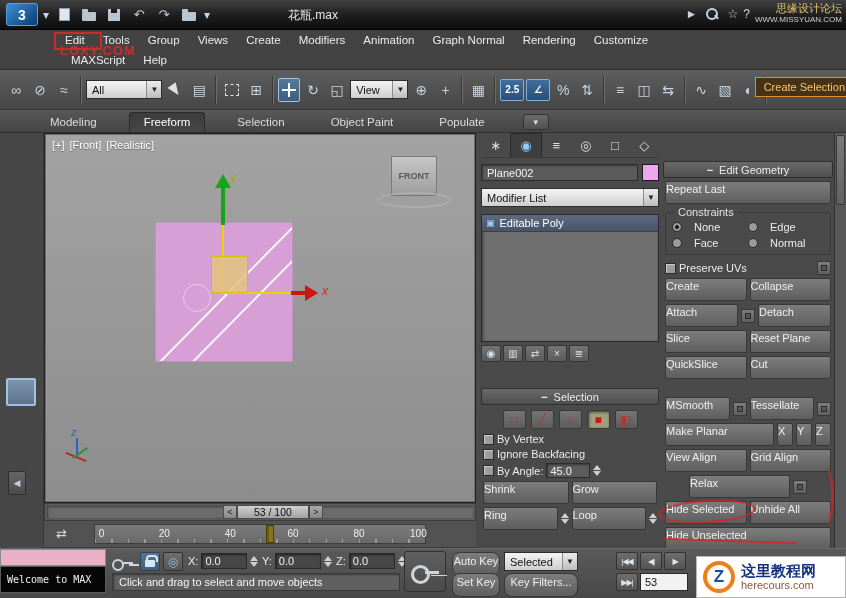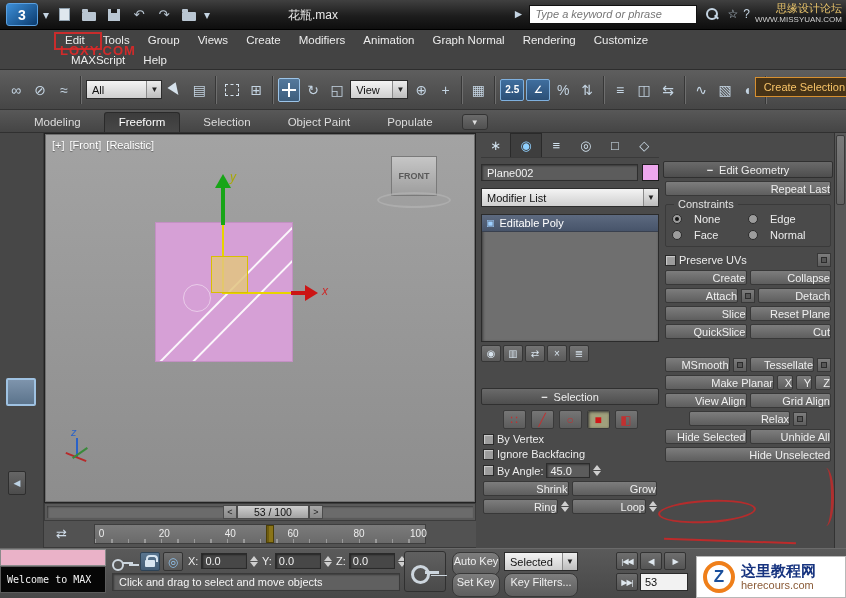--- a/index.html
+++ b/index.html
@@ -56,21 +56,21 @@
 .plus{position:relative;width:14px;height:14px}
 .plus::before{content:"";position:absolute;left:6px;top:0;width:2px;height:14px;background:#fff}
 .plus::after{content:"";position:absolute;top:6px;left:0;height:2px;width:14px;background:#fff}
 .snapbadge{min-width:24px;height:22px;background:linear-gradient(#3f6e9e,#2c4f76);border:1px solid #7fb0de;border-radius:2px;
   color:#fff;font-size:10px;display:flex;align-items:center;justify-content:center;font-weight:bold}
 #create-sel{position:absolute;right:-8px;top:7px;background:#463317;border:1px solid #d89030;color:#f8c468;
   padding:3px 8px;font-size:11px;white-space:nowrap}
 
 
 #ribbon{position:absolute;left:0;top:110px;width:846px;height:23px;background:linear-gradient(#585858,#454545);
-  border-bottom:1px solid #303030;display:flex;align-items:flex-end;padding-left:20px;gap:9px}
+  border-bottom:1px solid #303030;display:flex;align-items:flex-end;padding-left:36px;gap:18px}
 .rtab{padding:3px 14px 4px;color:#dcdcdc;font-size:11.5px}
 .rtab.active{background:linear-gradient(#3c3c3c,#474747);border:1px solid #2a2a2a;border-bottom:none;
   border-radius:3px 3px 0 0;color:#fff}
 .rtab-more{width:26px;height:16px;margin-bottom:2px;margin-left:6px;background:linear-gradient(#6a6a6a,#505050);
   border:1px solid #333;border-radius:3px;color:#ddd;font-size:8px;display:flex;align-items:center;justify-content:center}
 
 
 #leftstrip{position:absolute;left:0;top:133px;width:44px;height:415px;background:#474747;border-right:1px solid #383838}
 #strip-expand{position:absolute;left:8px;top:338px;width:18px;height:24px;background:linear-gradient(#666,#4c4c4c);
   border:1px solid #2e2e2e;border-radius:2px;color:#bcd2e4;font-size:9px;display:flex;align-items:center;justify-content:center}
@@ -133,21 +133,21 @@
 .stackbox{margin-top:7px;height:128px;background:#6f6f6f;border:1px solid #2b2b2b;box-shadow:inset 1px 1px 3px rgba(0,0,0,.45)}
 .stackrow{height:17px;background:linear-gradient(#5d6a80,#47546a);color:#fff;display:flex;align-items:center;gap:5px;
   padding:0 4px;border-bottom:1px solid #39404e;font-size:11px}
 .stacktools{display:flex;gap:2px;margin-top:3px}
 .stool{width:20px;height:17px;background:linear-gradient(#747474,#5a5a5a);border:1px solid #363636;border-radius:2px;
   color:#d8e4ee;font-size:10px;display:flex;align-items:center;justify-content:center}
 .roll{height:17px;background:linear-gradient(#6a6a6a,#4e4e4e);border:1px solid #303030;border-radius:2px;
   display:flex;align-items:center;justify-content:center;gap:6px;color:#ececec;font-size:11px}
 .roll .minus{font-weight:bold}
 .r-row{display:flex;gap:3px;margin:3px 2px;align-items:center}
-.r-btn{flex:1;height:15px;line-height:15px;text-align:right;background:linear-gradient(#7d7d7d,#5e5e5e);
+.r-btn{flex:1;height:23px;line-height:15px;text-align:left;background:linear-gradient(#7d7d7d,#5e5e5e);
   border:1px solid #383838;border-radius:2px;color:#efefef;font-size:11px;white-space:nowrap;overflow:hidden}
 .r-btn.sm{flex:0 0 16px}
 .mini{flex:0 0 14px;height:14px;background:linear-gradient(#7d7d7d,#5e5e5e);border:1px solid #383838;position:relative}
 .mini::after{content:"";position:absolute;inset:3px;border:1px solid #2c2c2c;background:#565656}
 .cb{flex:0 0 11px;width:11px;height:11px;background:#9c9c9c;border:1px solid #2a2a2a;box-shadow:inset 1px 1px 1px #cfcfcf}
 .cblab{font-size:11px;color:#ececec;white-space:nowrap}
 .groupbox{position:relative;margin:8px 2px 4px;border:1px solid #3a3a3a;border-radius:2px;padding:8px 6px 5px}
 .groupbox .gtitle{position:absolute;left:8px;top:-7px;background:#4a4a4a;padding:0 4px;color:#e2e2e2}
 .radrow{display:flex;gap:12px;align-items:center;width:50%}
 .radio{width:10px;height:10px;border-radius:50%;background:#9c9c9c;border:1px solid #2a2a2a;position:relative;flex:0 0 10px}
@@ -225,21 +225,20 @@
       </span>
     <span class="qat">↶</span>
     <span class="qat">↷</span>
     <span class="qat">
         <span class="folder"></span>
       </span>
     <span class="tb-small">▾</span>
     <div id="filename">花瓶.max</div>
     <div id="tb-right">
       <span class="tb-small">►</span>
-      <input id="searchbox" placeholder="Type a keyword or phrase" style="">
       <span class="qat">
           <span class="mag"></span>
         </span>
       <span class="tb-small">☆</span>
       <span class="tb-small">?</span>
       <div id="tb-watermark">
         <div class="cn">思缘设计论坛</div>
         <div class="url">WWW.MISSYUAN.COM</div>
       </div>
     </div>

